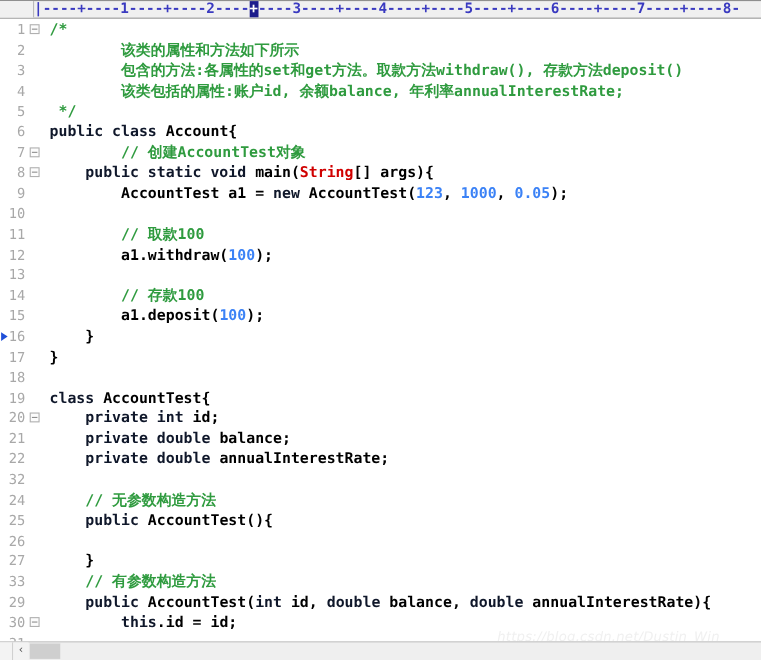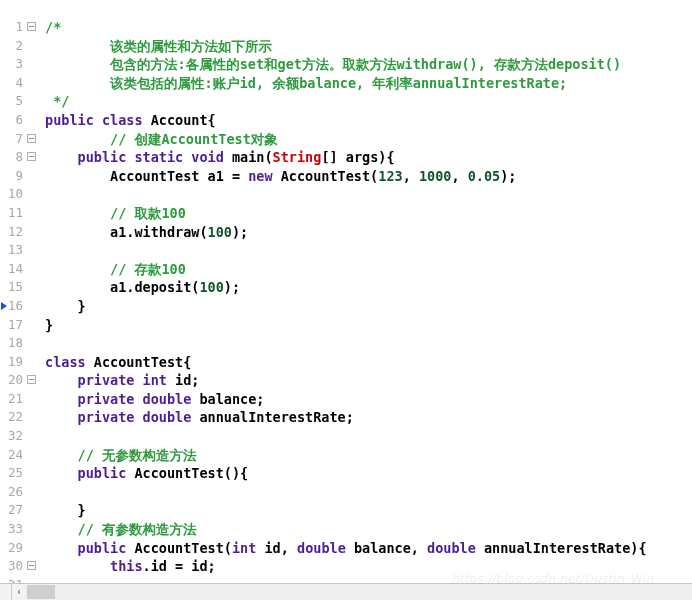--- a/index.html
+++ b/index.html
@@ -119,23 +119,23 @@
     overflow: hidden;
   }
   .code-row {
     height: 18.6px;
     line-height: 18.6px;
     white-space: pre;
     font-family: "DejaVu Sans Mono", "Liberation Mono", monospace;
     font-size: 13.5px;
     color: #000000;
   }
-  .kw       { color: #4c1d95; font-weight: bold; }
+  .kw       { color: #0f172a; font-weight: bold; }
   .type-red { color: #d00000; font-weight: bold; }
-  .num      { color: #14532d; font-weight: bold; }
+  .num      { color: #3b82f6; font-weight: bold; }
   .cmt      { color: #2f9b3f; font-weight: bold; }
   .plain    { color: #000000; font-weight: bold; }
 
   
   #hscroll {
     position: absolute;
     left: 0;
     top: 583px;
     width: 692px;
     height: 17px;
@@ -186,20 +186,24 @@
     white-space: nowrap;
     letter-spacing: 0.2px;
     font-style: italic;
   }
 </style>
 </head>
 <body>
 
 <div id="editor-window">
 
+  <div id="ruler">
+    <div id="ruler-corner"></div>
+    <div id="ruler-scale"><span>|----+----1----+----2----</span><span class="caret-col">+</span><span>----3----+----4----+----5----+----6----+----7----+----8-</span></div>
+  </div>
 
   <div id="gutter">
       <div class="gutter-row">
         <span class="line-no">1</span>
         <span class="fold-box"></span>
       </div>
       <div class="gutter-row">
         <span class="line-no">2</span>
       </div>
       <div class="gutter-row">

